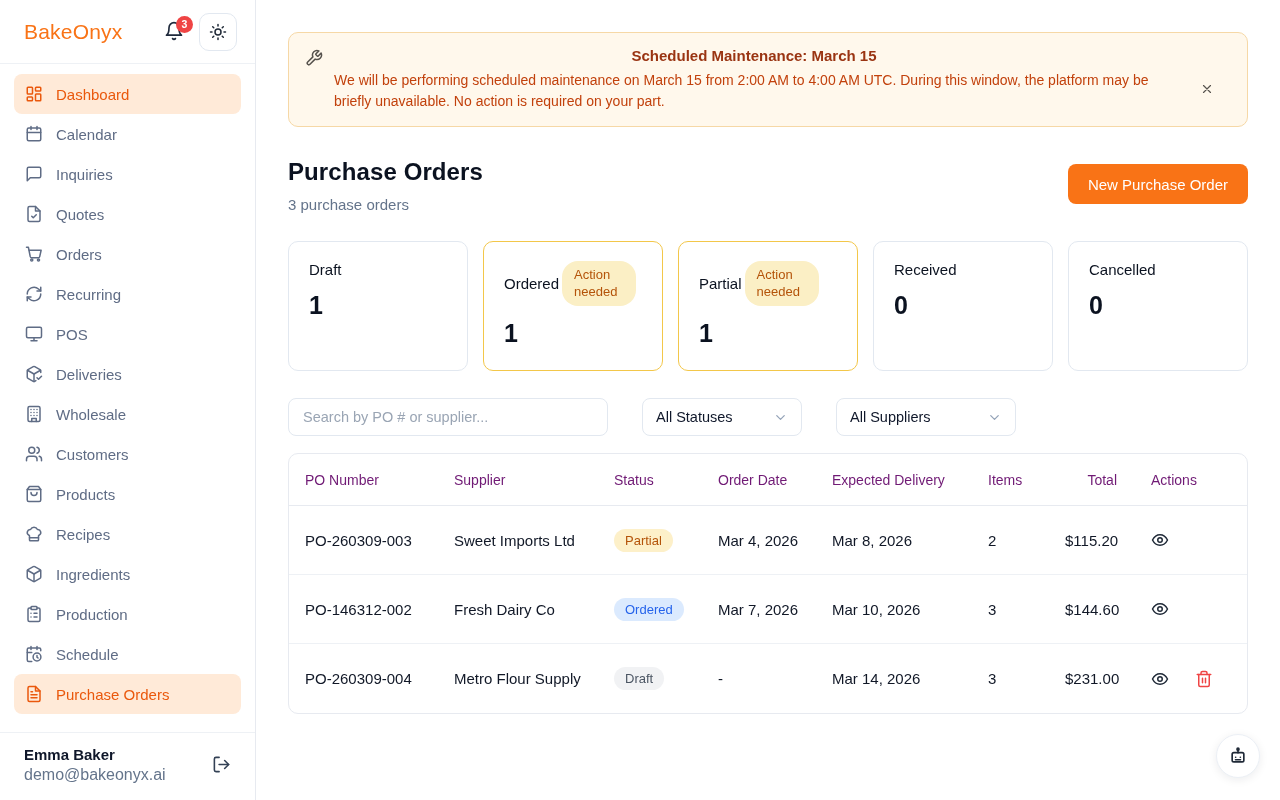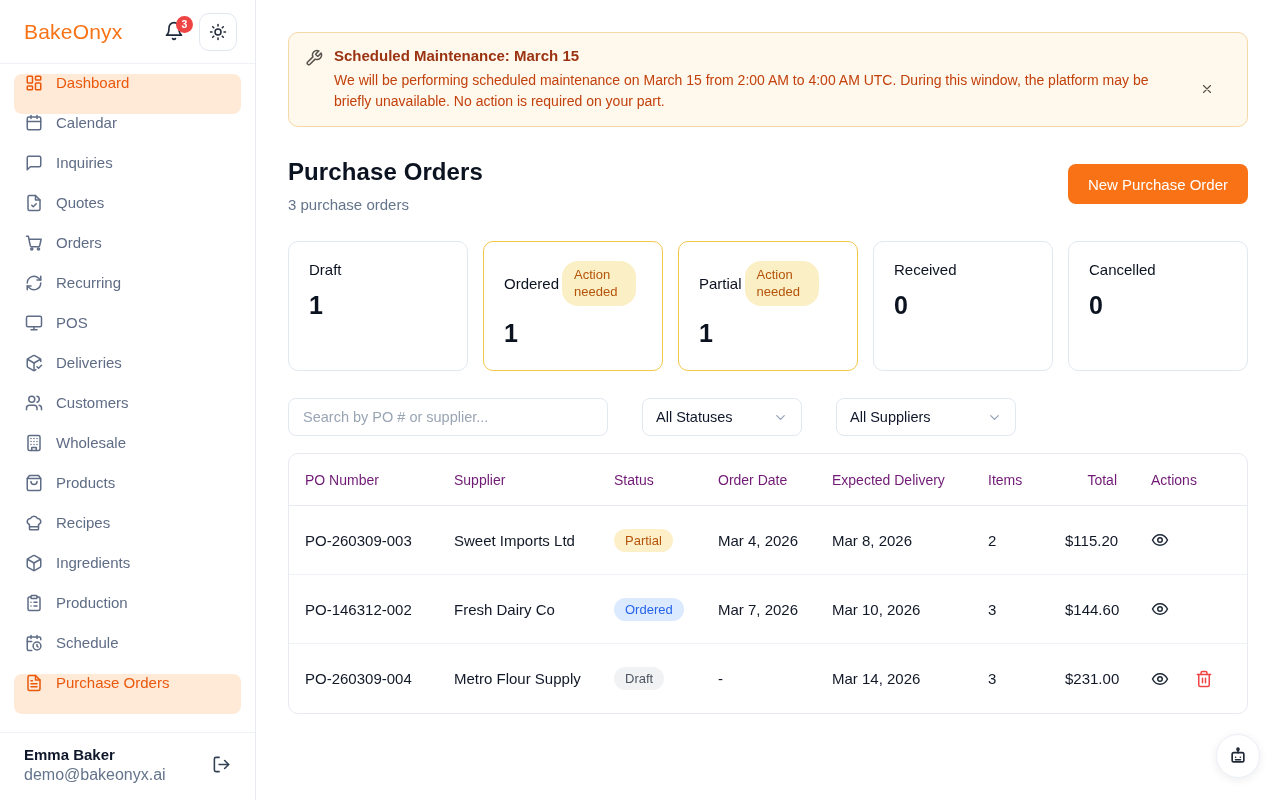--- a/index.html
+++ b/index.html
@@ -34,21 +34,21 @@
     background:#ef4444; color:#fff; font-size:10.5px; font-weight:700;
     display:flex; align-items:center; justify-content:center; padding:0 4px;
   }
   .theme-btn {
     width:38px; height:38px; border:1px solid #e2e8f0; border-radius:10px;
     background:#fff; color:#1f2937; cursor:pointer;
     display:flex; align-items:center; justify-content:center;
   }
   nav { padding:10px 14px 0 14px; flex:1; }
   .nav-item {
-    display:flex; gap:13px;
+    display:flex; align-items:center; gap:13px;
     height:40px; padding:0 11px; border-radius:8px;
     color:#5f6c85; font-size:15px; cursor:pointer; text-decoration:none;
   }
   .nav-item .ico { color:#5f6c85; }
   .nav-item.active { background:var(--active-bg,#ffead8); color:var(--active-text,#ea580c); font-weight:500; }
   .nav-item.active .ico { color:var(--active-text,#ea580c); }
   .side-foot {
     border-top:1px solid #eef1f5; margin-top:auto;
     padding:13px 24px 16px 24px;
     display:flex; align-items:center; justify-content:space-between;
@@ -60,21 +60,21 @@
 
   
   main { flex:1; padding:32px; position:relative; }
 
   .banner {
     background:var(--banner-bg,#fff8ec); border:1px solid var(--banner-border,#f6d8a6);
     border-radius:10px; padding:14px 48px 15px 16px;
     display:flex; gap:11px; position:relative;
   }
   .banner .ico { color:#57534e; margin-top:2px; }
-  .banner-title { font-size:15px; font-weight:700; color:var(--banner-title,#9a3412); }
+  .banner-title { font-size:15px; font-weight:700; color:var(--banner-title,#9a3412);text-align:center; }
   .banner-msg { font-size:14px; color:var(--banner-text,#c2410c); line-height:1.48; margin-top:6px; max-width:840px; }
   .banner-close {
     position:absolute; right:32px; top:50%; transform:translateY(-50%) translateY(8px);
     background:none; border:none; cursor:pointer; color:var(--banner-text,#c2410c);
     width:16px; height:16px;
   }
   .banner-close .ico { width:14px; height:14px; }
 
   .page-head { margin-top:31px; display:flex; justify-content:space-between; align-items:flex-start; }
   .page-title { font-size:24px; font-weight:700; color:#0b1220; letter-spacing:.1px; }
@@ -251,38 +251,38 @@
             <path d="M12 22V12"></path>
             <path d="m16 17 2 2 4-4"></path>
           </svg>
         </span>
     <span class="nav-label">Deliveries</span>
   </a>
 
   <a class="nav-item">
     <span class="ico">
           <svg viewBox="0 0 24 24" fill="none" stroke="currentColor" stroke-width="2" stroke-linecap="round" stroke-linejoin="round">
+            <rect x="4" y="2" width="16" height="20" rx="2"></rect>
+            <path d="M9 22v-4h6v4"></path>
+            <path d="M8 6h.01M12 6h.01M16 6h.01M8 10h.01M12 10h.01M16 10h.01M8 14h.01M12 14h.01M16 14h.01"></path>
+          </svg>
+        </span>
+    <span class="nav-label">Wholesale</span>
+  </a>
+
+  <a class="nav-item">
+    <span class="ico">
+          <svg viewBox="0 0 24 24" fill="none" stroke="currentColor" stroke-width="2" stroke-linecap="round" stroke-linejoin="round">
             <path d="M16 21v-2a4 4 0 0 0-4-4H6a4 4 0 0 0-4 4v2"></path>
             <circle cx="9" cy="7" r="4"></circle>
             <path d="M22 21v-2a4 4 0 0 0-3-3.87"></path>
             <path d="M16 3.13a4 4 0 0 1 0 7.75"></path>
           </svg>
         </span>
     <span class="nav-label">Customers</span>
-  </a>
-
-  <a class="nav-item">
-    <span class="ico">
-          <svg viewBox="0 0 24 24" fill="none" stroke="currentColor" stroke-width="2" stroke-linecap="round" stroke-linejoin="round">
-            <rect x="4" y="2" width="16" height="20" rx="2"></rect>
-            <path d="M9 22v-4h6v4"></path>
-            <path d="M8 6h.01M12 6h.01M16 6h.01M8 10h.01M12 10h.01M16 10h.01M8 14h.01M12 14h.01M16 14h.01"></path>
-          </svg>
-        </span>
-    <span class="nav-label">Wholesale</span>
   </a>
 
   <a class="nav-item">
     <span class="ico">
           <svg viewBox="0 0 24 24" fill="none" stroke="currentColor" stroke-width="2" stroke-linecap="round" stroke-linejoin="round">
             <path d="M6 2 3 6v14a2 2 0 0 0 2 2h14a2 2 0 0 0 2-2V6l-3-4z"></path>
             <path d="M3 6h18"></path>
             <path d="M16 10a4 4 0 0 1-8 0"></path>
           </svg>
         </span>

